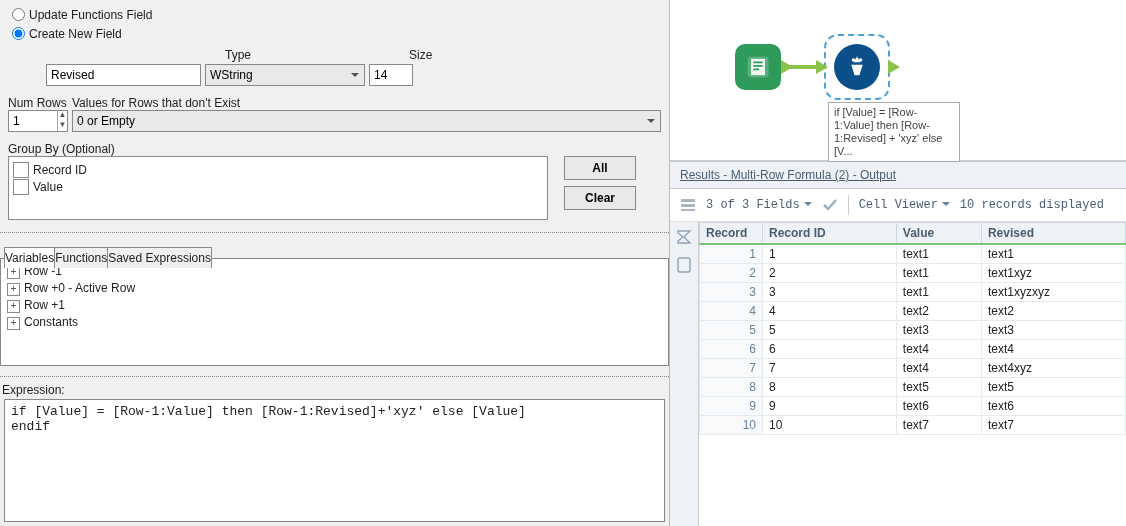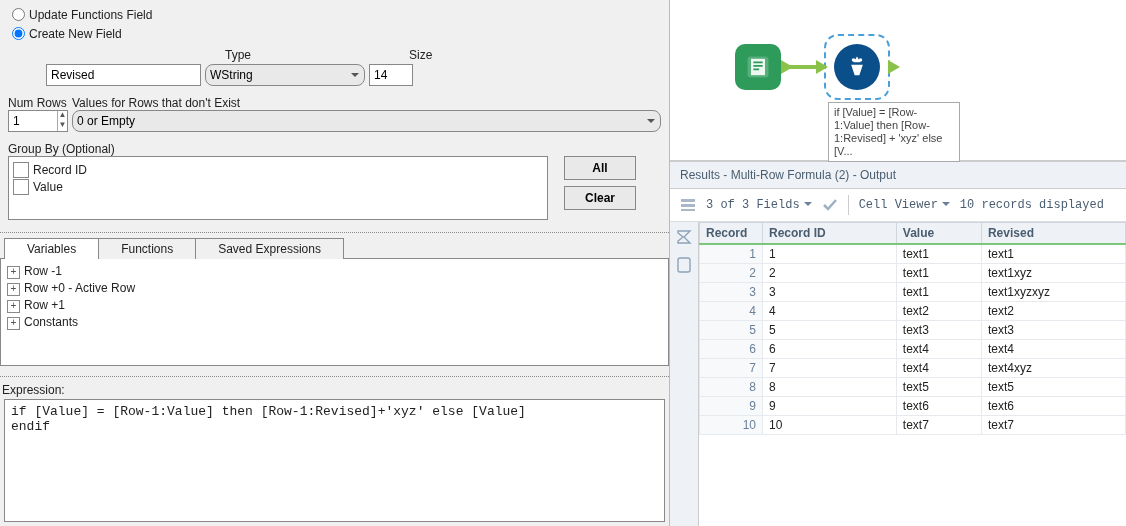--- a/index.html
+++ b/index.html
@@ -48,21 +48,21 @@
   .labels-row .lab.size { width: 60px; }
   .inputs-row { display: flex; align-items: center; gap: 4px; margin-left: 38px; margin-top: 2px; }
   input.textbox, select {
     font: inherit;
     border: 1px solid #888;
     background: #fff;
     height: 22px;
     box-sizing: border-box;
     padding: 2px 4px;
   }
-  select { background: #e9e9e9; appearance: none; padding-right: 11px; border-radius: 8px;}
+  select { background: #e9e9e9; appearance: none; padding-right: 11px;}
   .select-wrap { position: relative; display: inline-block; }
   .select-wrap::after{
     content:""; position:absolute; right:6px; top:50%; margin-top:-2px;
     border:4px solid transparent; border-top-color:#555;
   }
   .field-name { width:155px; }
   .field-type { width:160px; }
   .field-size { width:44px; }
 
   .numrows-block { margin-top:10px; display: flex; align-items: center; gap: 4px;}
@@ -89,22 +89,22 @@
   }
   .groupby-item { display:flex; align-items:center; gap:4px; margin:1px 0;}
   .chk { width:14px; height:14px; border:1px solid #888; display:inline-block; background:#fff;}
 
   .divider-dotted {
     border:none; border-top:1px dotted #888; margin:10px 0 0 0;
   }
 
   .tabs { border-bottom:1px solid #888; display:flex; margin-top:4px; background:#f0f0f0; padding-left:4px;}
   .tab {
-    padding:3px 22px; border:1px solid #888; border-bottom:none;
-    margin-right:-1px; background:#f0f0f0; cursor:pointer; position:relative; top:1px;
+    padding:3px 0; border:1px solid #888; border-bottom:none;
+    margin-right:-1px; background:#f0f0f0; cursor:pointer; position:relative; top:10px;
   }
   .tab.active { background:#fff; }
   .tree {
     background:#fff; border:1px solid #888; border-top:none; height:98px;
     overflow:auto; padding:4px 6px;
   }
   .tree-item { line-height:17px; }
   .tree-toggle {
     display:inline-block; width:11px; height:11px; border:1px solid #888;
     text-align:center; line-height:9px; font-size:10px; margin-right:4px;
@@ -153,21 +153,21 @@
     display:flex; align-items:center; justify-content:center;
   }
   .annotation {
     position:absolute; left:158px; top:102px; width:120px;
     border:1px solid #aaa; background:#fff; padding:3px 5px; font-size:11px;
     color:#444; line-height:13px;
   }
 
   .results-header{
     background:#eef2f6; border-top:1px solid #ccc; border-bottom:1px solid #ccc;
-    padding:6px 10px; color:#4a5d70; font-size:12px;
+    padding:6px 10px; color:#4a5d70; font-size:12px;text-decoration:underline;
   }
   .results-toolbar{
     display:flex; align-items:center; gap:10px; padding:6px 10px;
     border-bottom:1px solid #ddd; color:#4a5d70;font-family:Liberation Mono, monospace;
   }
   .results-toolbar .sep { width:1px; height:20px; background:#ccc; }
   .results-toolbar svg { width:16px; height:16px; }
   .drop::after{ content:""; display:inline-block; margin-left:4px;
     border:4px solid transparent; border-top-color:#6b819a; position:relative; top:2px;}
 

